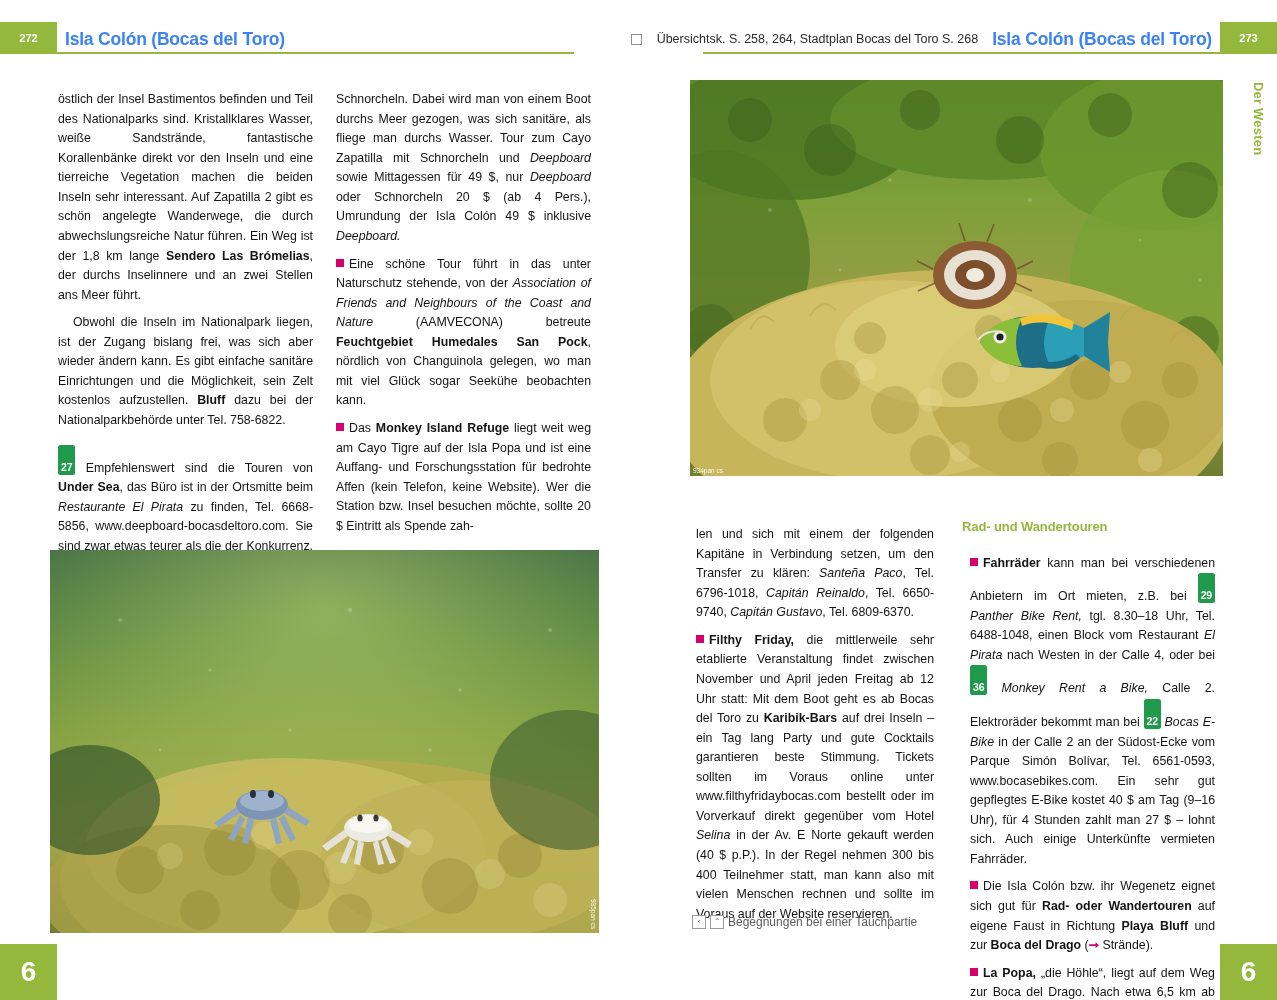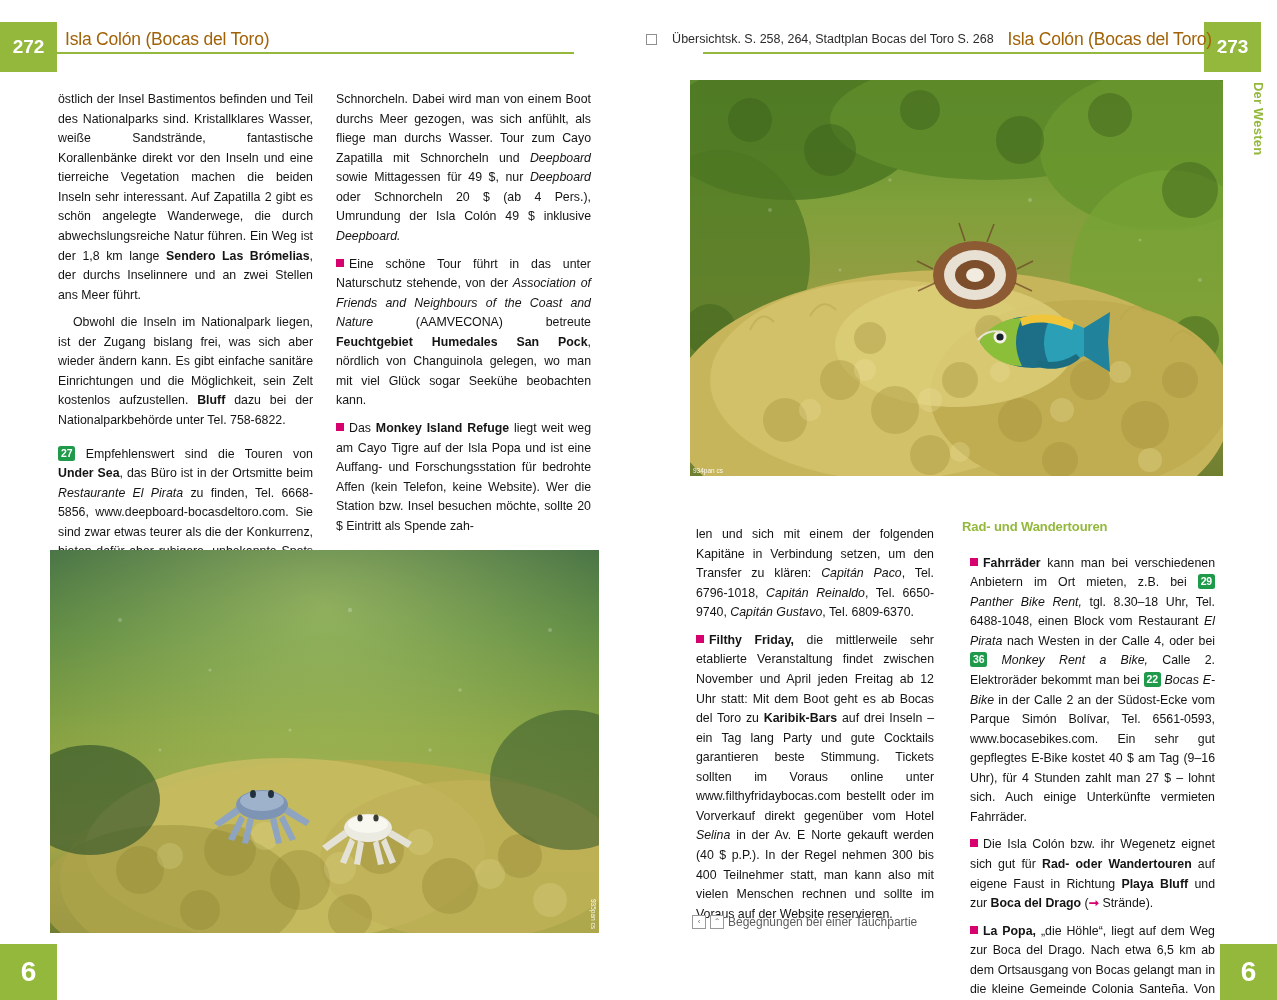--- a/index.html
+++ b/index.html
@@ -18,35 +18,35 @@
     position:absolute;bottom:0;width:57px;height:56px;
     background:#93b83c;color:#ffffff;
     font-size:28px;font-weight:bold;
     display:flex;align-items:center;justify-content:center;
     letter-spacing:0;
   }
   .corner-tab.left{left:0;}
   .corner-tab.right{right:0;}
 
   .pagenum-tab{
-    position:absolute;top:22px;width:57px;height:50px;
+    position:absolute;top:22px;width:57px;height:32px;
     background:#93b83c;color:#ffffff;
-    font-size:19px;font-weight:bold;
+    font-size:11px;font-weight:bold;
     display:flex;align-items:center;justify-content:center;
   }
   .pagenum-tab.left{left:0;}
-  .pagenum-tab.right{right:16px;}
+  .pagenum-tab.right{right:0;}
 
   
   .runhead{
     position:absolute;top:22px;height:34px;
     display:flex;align-items:center;
   }
   .runhead .title{
-    font-size:17.5px;font-weight:normal;color:#a16207;
+    font-size:17.5px;font-weight:bold;color:#3b82f6;
     white-space:nowrap;letter-spacing:-0.2px;
   }
   .runhead-left{left:65px;right:560px;}
   .runhead-right{right:65px;}
   .runhead-right .title{margin-left:14px;}
   .rule{
     position:absolute;height:2px;background:#93b83c;
   }
   .rule.left{left:57px;width:517px;top:52px;}
   .rule.right{right:57px;width:517px;top:52px;}
@@ -93,21 +93,21 @@
   .bullet{
     display:inline-block;width:8px;height:8px;
     background:#d6006e;margin-right:5px;
     position:relative;top:-1px;
   }
   .badge{
     display:inline-block;
     background:#1f9a4a;color:#ffffff;
     font-size:10.5px;font-weight:bold;font-style:normal;
     line-height:13px;
-    padding:1px 3px 1px 3px;
+    padding:16px 3px 1px 3px;
     border-radius:2.5px;
     vertical-align:1px;
     letter-spacing:-0.2px;
   }
   .arrow{color:#d6006e;font-weight:bold;}
 
   .subhead{
     font-size:13px;font-weight:bold;color:#93b83c;
     margin-bottom:16px;letter-spacing:-0.1px;
   }
@@ -164,21 +164,21 @@
     <span>Der Westen</span>
   </div>
 
   <div class="col" style="left:50px;top:82px;width:271px;">
     <p><span>östlich der Insel Bastimentos befinden und Teil des Nationalparks sind. Kristallklares Wasser, weiße Sandstrände, fantastische Korallenbänke direkt vor den Inseln und eine tierreiche Vegetation machen die beiden Inseln sehr interessant. Auf Zapatilla 2 gibt es schön angelegte Wanderwege, die durch abwechslungsreiche Natur führen. Ein Weg ist der 1,8 km lange </span><b>Sendero Las Brómelias</b><span>, der durchs Inselinnere und an zwei Stellen ans Meer führt.</span></p>
     <p class="ind"><span>Obwohl die Inseln im Nationalpark liegen, ist der Zugang bislang frei, was sich aber wieder ändern kann. Es gibt einfache sanitäre Einrichtungen und die Möglichkeit, sein Zelt kostenlos aufzustellen. </span><b>Bluff</b><span> dazu bei der Nationalparkbehörde unter Tel. 758-6822.</span></p>
     <p class="gap"><span class="badge">27</span><span> Empfehlenswert sind die Touren von </span><b>Under Sea</b><span>, das Büro ist in der Ortsmitte beim </span><i>Restaurante El Pirata</i><span> zu finden, Tel. 6668-5856, www.deepboard-bocasdeltoro.com. Sie sind zwar etwas teurer als die der Konkurrenz, bieten dafür aber ruhigere, unbekannte Spots an und außerdem </span><i>Deepboard-</i></p>
   </div>
 
   <div class="col" style="left:328px;top:82px;width:271px;">
-    <p><span>Schnorcheln. Dabei wird man von einem Boot durchs Meer gezogen, was sich anfühlt, als fliege man durchs Wasser. Tour zum Cayo Zapatilla mit Schnorcheln und </span><i>Deepboard</i><span> sowie Mittagessen für 49 $, nur </span><i>Deepboard</i><span> oder Schnorcheln 20 $ (ab 4 Pers.), Umrundung der Isla Colón 49 $ inklusive </span><i>Deepboard.</i></p>
+    <p><span>Schnorcheln. Dabei wird man von einem Boot durchs Meer gezogen, was sich sanitäre, als fliege man durchs Wasser. Tour zum Cayo Zapatilla mit Schnorcheln und </span><i>Deepboard</i><span> sowie Mittagessen für 49 $, nur </span><i>Deepboard</i><span> oder Schnorcheln 20 $ (ab 4 Pers.), Umrundung der Isla Colón 49 $ inklusive </span><i>Deepboard.</i></p>
     <p><span class="bullet"></span><span>Eine schöne Tour führt in das unter Naturschutz stehende, von der </span><i>Association of Friends and Neighbours of the Coast and Nature</i><span> (AAMVECONA) betreute </span><b>Feuchtgebiet Humedales San Pock</b><span>, nördlich von Changuinola gelegen, wo man mit viel Glück sogar Seekühe beobachten kann.</span></p>
     <p><span class="bullet"></span><span>Das </span><b>Monkey Island Refuge</b><span> liegt weit weg am Cayo Tigre auf der Isla Popa und ist eine Auffang- und Forschungsstation für bedrohte Affen (kein Telefon, keine Website). Wer die Station bzw. Insel besuchen möchte, sollte 20 $ Eintritt als Spende zah-</span></p>
   </div>
 
   <div class="photo" style="left:50px;top:550px;width:549px;height:383px;">
     <svg width="549" height="383" viewBox="0 0 549 383" preserveAspectRatio="none">
       <defs>
         <linearGradient id="seaL" x1="0" y1="0" x2="0" y2="1">
           <stop offset="0%" stop-color="#2f5f3c"></stop>
           <stop offset="22%" stop-color="#4c7d3a"></stop>
@@ -359,21 +359,21 @@
         <circle cx="340" cy="120" r="2.1"></circle>
           <circle cx="450" cy="160" r="1.6"></circle>
         <circle cx="150" cy="190" r="1.5"></circle>
           <circle cx="510" cy="200" r="1.9"></circle>
       </g>
     </svg>
     <span class="credit">934pan cs</span>
   </div>
 
   <div class="col" style="left:688px;top:517px;width:254px;">
-    <p><span>len und sich mit einem der folgenden Kapitäne in Verbindung setzen, um den Transfer zu klären: </span><i>Capitán Paco</i><span>, Tel. 6796-1018, </span><i>Capitán Reinaldo</i><span>, Tel. 6650-9740, </span><i>Capitán Gustavo</i><span>, Tel. 6809-6370.</span></p>
+    <p><span>len und sich mit einem der folgenden Kapitäne in Verbindung setzen, um den Transfer zu klären: </span><i>Santeña Paco</i><span>, Tel. 6796-1018, </span><i>Capitán Reinaldo</i><span>, Tel. 6650-9740, </span><i>Capitán Gustavo</i><span>, Tel. 6809-6370.</span></p>
     <p><span class="bullet"></span><b>Filthy Friday,</b><span> die mittlerweile sehr etablierte Veranstaltung findet zwischen November und April jeden Freitag ab 12 Uhr statt: Mit dem Boot geht es ab Bocas del Toro zu </span><b>Karibik-Bars</b><span> auf drei Inseln – ein Tag lang Party und gute Cocktails garantieren beste Stimmung. Tickets sollten im Voraus online unter www.filthyfridaybocas.com bestellt oder im Vorverkauf direkt gegenüber vom Hotel </span><i>Selina</i><span> in der Av. E Norte gekauft werden (40 $ p.P.). In der Regel nehmen 300 bis 400 Teilnehmer statt, man kann also mit vielen Menschen rechnen und sollte im Voraus auf der Website reservieren.</span></p>
   </div>
 
   <div class="col" style="left:962px;top:517px;width:261px;">
     <div class="subhead">Rad- und Wandertouren</div>
     <p><span class="bullet"></span><b>Fahrräder</b><span> kann man bei verschiedenen Anbietern im Ort mieten, z.B. bei </span><span class="badge">29</span> <i>Panther Bike Rent,</i><span> tgl. 8.30–18 Uhr, Tel. 6488-1048, einen Block vom Restaurant </span><i>El Pirata</i><span> nach Westen in der Calle 4, oder bei </span><span class="badge">36</span> <i>Monkey Rent a Bike,</i><span> Calle 2. Elektroräder bekommt man bei </span><span class="badge">22</span> <i>Bocas E-Bike</i><span> in der Calle 2 an der Südost-Ecke vom Parque Simón Bolívar, Tel. 6561-0593, www.bocasebikes.com. Ein sehr gut gepflegtes E-Bike kostet 40 $ am Tag (9–16 Uhr), für 4 Stunden zahlt man 27 $ – lohnt sich. Auch einige Unterkünfte vermieten Fahrräder.</span></p>
     <p><span class="bullet"></span><span>Die Isla Colón bzw. ihr Wegenetz eignet sich gut für </span><b>Rad- oder Wandertouren</b><span> auf eigene Faust in Richtung </span><b>Playa Bluff</b><span> und zur </span><b>Boca del Drago</b><span> (</span><span class="arrow">➞</span><span> Strände).</span></p>
     <p><span class="bullet"></span><b>La Popa,</b><span> „die Höhle“, liegt auf dem Weg zur Boca del Drago. Nach etwa 6,5 km ab dem Ortsausgang von Bocas gelangt man in die kleine Gemeinde Colonia Santeña. Von hier führt nach rechts ein Fußweg zu der kleinen Höhle, die von Hunderten</span></p>
   </div>
 

